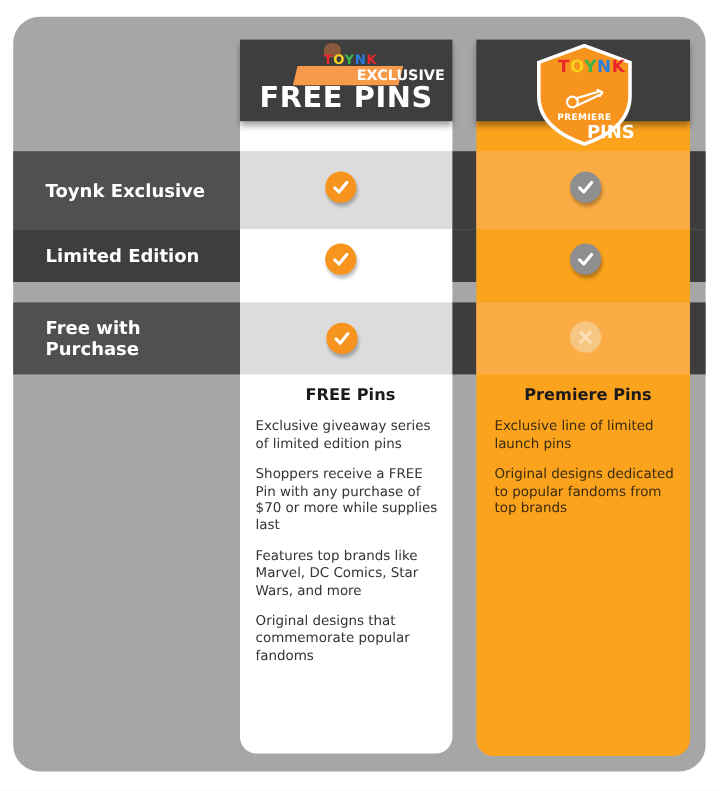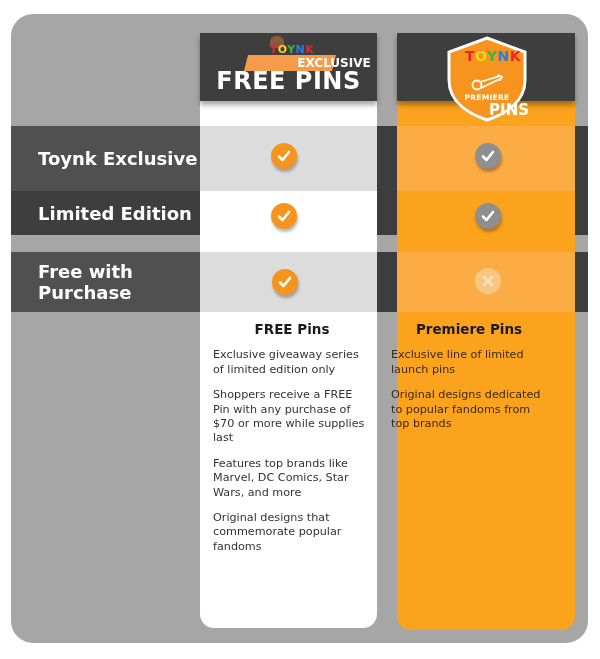--- a/index.html
+++ b/index.html
@@ -2,21 +2,21 @@
 <html><head>
 <meta charset="utf-8">
 <style>
   html, body { margin:0; padding:0; background:#ffffff; }
   body { width:600px; height:659px; position:relative; overflow:hidden;
          font-family:"DejaVu Sans", "Liberation Sans", sans-serif; }
   .card { position:absolute; left:11px; top:14px; width:577px; height:629px;
           background:#a6a6a6; border-radius:22px; }
   .row { position:absolute; left:11px; width:577px; }
   .row .label { position:absolute; left:0; top:0; bottom:0; width:189px;
-                color:#fff; font-weight:bold; font-size:18px;
+                color:#fff; font-weight:bold; font-size:15px;
                 display:flex; align-items:center; padding-left:27px; box-sizing:border-box; }
   .row .mid { position:absolute; left:189px; top:0; bottom:0; width:177px; }
   .row .gap { position:absolute; left:366px; top:0; bottom:0; width:20px; background:#3d3d3d; }
   .row .or { position:absolute; left:386px; top:0; bottom:0; width:178px; }
   .row .edge { position:absolute; left:564px; top:0; bottom:0; width:13px; background:#3d3d3d; }
   .r1 { top:126px; height:65px; }
   .r2 { top:191px; height:44px; }
   .r3 { top:252px; height:60px;text-decoration:underline; }
   .r1 .label, .r3 .label { background:#505050; }
   .r2 .label { background:#3e3e3e; }
@@ -38,21 +38,21 @@
   .badge { width:26px; height:26px; border-radius:50%; display:flex; align-items:center; justify-content:center;
            box-shadow:1px 3px 3px rgba(0,0,0,0.28); }
   .badge.orange { background:#f7941d; }
   .badge.gray { background:#8f8f8f; }
   .badge.faded { background:#f6c98a; box-shadow:none; opacity:0.9; }
 
   .desc { position:absolute; color:#333; font-size:11.2px; line-height:14.4px; }
   .desc h3 { margin:0 0 12px 0; text-align:center; font-size:13.5px; font-weight:bold; color:#1a1a1a; }
   .desc p { margin:0 0 11px 0; }
   .desc-free { left:213px; top:322px; width:158px; }
-  .desc-prem { left:391px; top:322px; width:156px; color:#3a2a10; }
+  .desc-prem { left:412px; top:322px; width:156px; color:#3a2a10; }
 
   .free-title { position:absolute; left:200px; top:67px; width:177px; text-align:center;
                 color:#fff; font-weight:bold; font-size:24px; letter-spacing:0.5px; }
   .excl-banner { position:absolute; left:246px; top:55px; width:88px; height:16px;
                  background:#f79a4a; transform:skewX(-14deg); }
   .excl-text { position:absolute; left:246px; top:55px; width:88px; height:16px; line-height:16px;
                text-align:center; color:#fff; font-weight:bold; font-size:12px;margin-left:44px; }
   .logo-small { position:absolute; left:262px; top:43px; width:60px; text-align:center;
                 font-weight:bold; font-size:11px; letter-spacing:0.5px; }
   .logo-small span:nth-child(1){color:#e8262b;} .logo-small span:nth-child(2){color:#f7d21e;}
@@ -168,21 +168,21 @@
 <div class="icon-cell" style="left:475px;top:268px;">
   <div class="badge faded">
       <svg width="12" height="12" viewBox="0 0 12 12">
         <path d="M2 2 L10 10 M10 2 L2 10" fill="none" stroke="#fde6c2" stroke-width="2.6" stroke-linecap="round"></path>
       </svg>
     </div>
 </div>
 
 <div class="desc desc-free">
   <h3>FREE Pins</h3>
-  <p>Exclusive giveaway series of limited edition only</p>
+  <p>Exclusive giveaway series of limited edition pins</p>
   <p>Shoppers receive a FREE Pin with any purchase of $70 or more while supplies last</p>
   <p>Features top brands like Marvel, DC Comics, Star Wars, and more</p>
   <p>Original designs that commemorate popular fandoms</p>
 </div>
 <div class="desc desc-prem">
   <h3>Premiere Pins</h3>
   <p>Exclusive line of limited launch pins</p>
   <p>Original designs dedicated to popular fandoms from top brands</p>
 </div>
 

